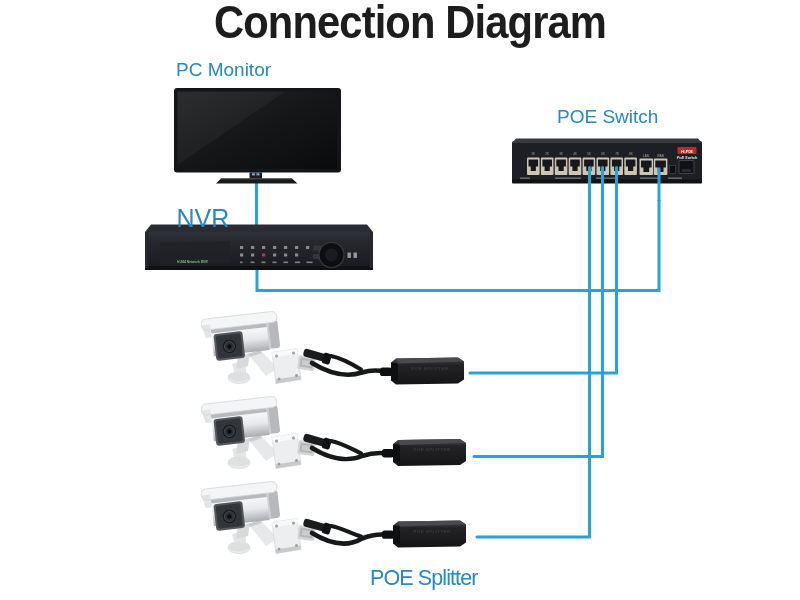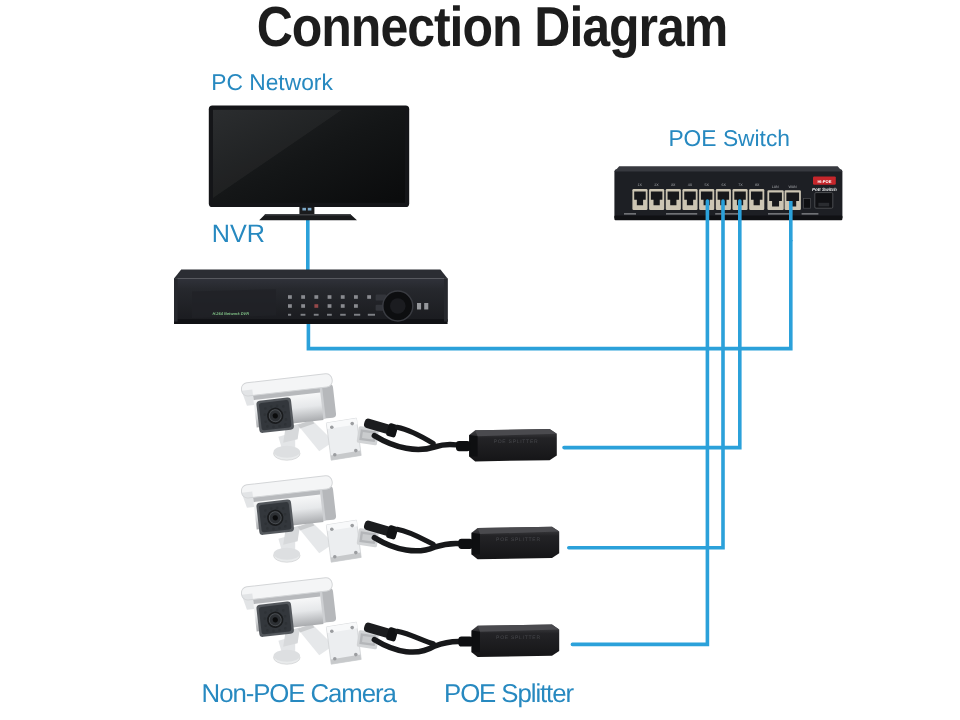--- a/index.html
+++ b/index.html
@@ -254,18 +254,17 @@
   <path d="M331 526 C342 528 352 534 361 536.5" stroke-width="4.2"></path>
 </g>
 <g fill="#0e0f11">
   <rect x="380" y="367.6" width="12" height="8.4" rx="2.6"></rect>
   <rect x="382" y="449" width="12" height="8.4" rx="2.6"></rect>
   <rect x="382" y="530.4" width="12" height="8.4" rx="2.6"></rect>
 </g>
 </svg>
 
 <div id="title">Connection Diagram</div>
-<div class="t" style="left:176px;top:58.5px;font-size:19px">PC Network</div>
-<div class="t" style="left:176.5px;top:184px;font-size:21px">NVR</div>
+<div class="t" style="left:176px;top:58.5px;font-size:19px">PC Monitor</div>
+<div class="t" style="left:176.5px;top:204px;font-size:25px">NVR</div>
 <div class="t" style="left:557px;top:105.5px;font-size:19px">POE Switch</div>
-<div class="t" style="left:168px;top:565.5px;font-size:21.5px;letter-spacing:-0.9px">Non-POE Camera</div>
 <div class="t" style="left:370px;top:565.5px;font-size:21.5px;letter-spacing:-0.9px">POE Splitter</div>
 </div>
 
 </body></html>

